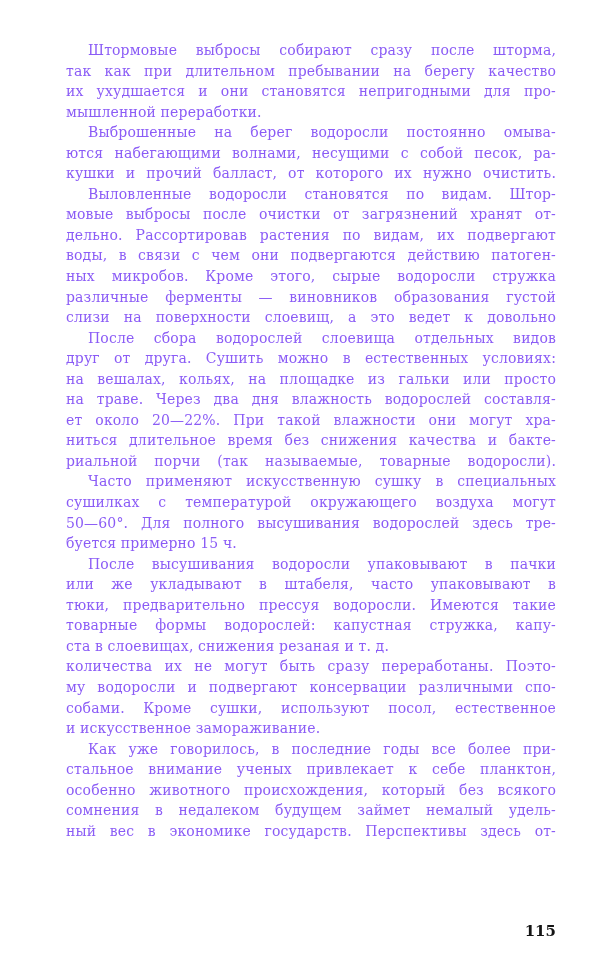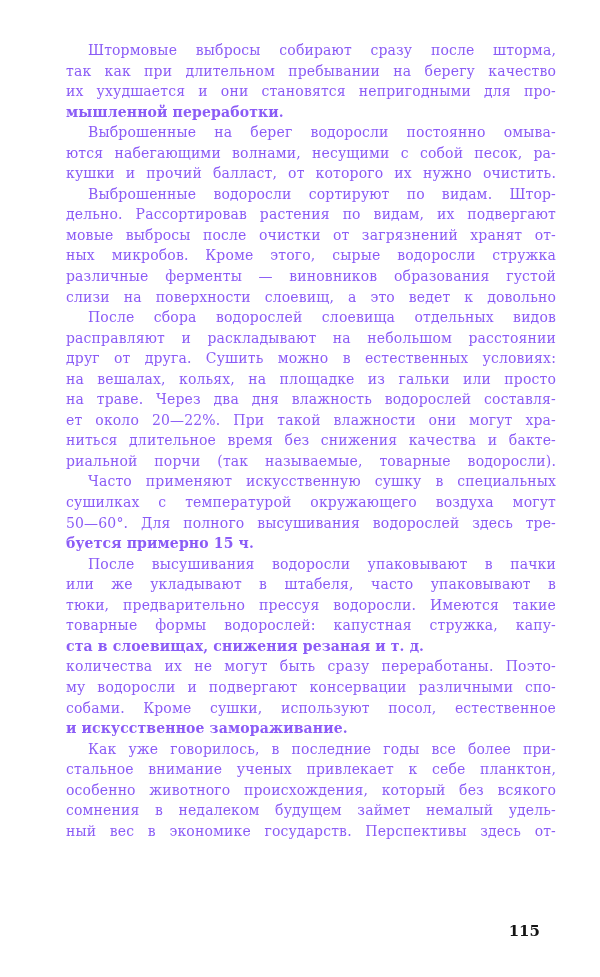--- a/index.html
+++ b/index.html
@@ -4,46 +4,46 @@
 <style>
   html, body { margin: 0; padding: 0; background: #ffffff; }
   body { width: 600px; height: 977px; position: relative; overflow: hidden; }
   .page {
     position: absolute; left: 66px; top: 40px; width: 490px;
     font-family: "DejaVu Serif", "Liberation Serif", serif;
     font-size: 14px; line-height: 20.55px; color: #8b5cf6;
     letter-spacing: 0.15px;
   }
   .line { display: block; white-space: nowrap; text-align: justify; text-align-last: justify; height: 20.55px; }
-  .line.last { text-align-last: left; font-weight: bold; }
+  .line.last { text-align-last: left; }
   .line.indent { padding-left: 22px; }
   .pagenum {
-    position: absolute; left: 484px; top: 922px; width: 56px; text-align: right;
+    position: absolute; left: 500px; top: 922px; width: 56px; text-align: right;
     font-family: "DejaVu Serif", "Liberation Serif", serif; font-size: 15px; font-weight: bold; color: #141414;
   }
 </style>
 </head>
 <body>
 
 <div class="page" id="page-body">
     <span class="line indent">Штормовые выбросы собирают сразу после шторма,</span>
     <span class="line">так как при длительном пребывании на берегу качество</span>
     <span class="line">их ухудшается и они становятся непригодными для про-</span>
     <span class="line last">мышленной переработки.</span>
     <span class="line indent">Выброшенные на берег водоросли постоянно омыва-</span>
     <span class="line">ются набегающими волнами, несущими с собой песок, ра-</span>
     <span class="line">кушки и прочий балласт, от которого их нужно очистить.</span>
-    <span class="line indent">Выброшенные водоросли сортируют по видам. Штор-</span>
+    <span class="line indent">Выловленные водоросли становятся по видам. Штор-</span>
+    <span class="line">мовые выбросы после очистки от загрязнений хранят от-</span>
     <span class="line">дельно. Рассортировав растения по видам, их подвергают</span>
-    <span class="line">мовые выбросы после очистки от загрязнений хранят от-</span>
+    <span class="line">воды, в связи с чем они подвергаются действию патоген-</span>
     <span class="line">ных микробов. Кроме этого, сырые водоросли стружка</span>
     <span class="line">различные ферменты — виновников образования густой</span>
     <span class="line">слизи на поверхности слоевищ, а это ведет к довольно</span>
     <span class="line indent">После сбора водорослей слоевища отдельных видов</span>
-    <span class="line">расправляют и раскладывают на небольшом расстоянии</span>
     <span class="line">друг от друга. Сушить можно в естественных условиях:</span>
     <span class="line">на вешалах, кольях, на площадке из гальки или просто</span>
     <span class="line">на траве. Через два дня влажность водорослей составля-</span>
     <span class="line">ет около 20—22%. При такой влажности они могут хра-</span>
     <span class="line">ниться длительное время без снижения качества и бакте-</span>
     <span class="line">риальной порчи (так называемые, товарные водоросли).</span>
     <span class="line indent">Часто применяют искусственную сушку в специальных</span>
     <span class="line">сушилках с температурой окружающего воздуха могут</span>
     <span class="line">50—60°. Для полного высушивания водорослей здесь тре-</span>
     <span class="line last">буется примерно 15 ч.</span>

